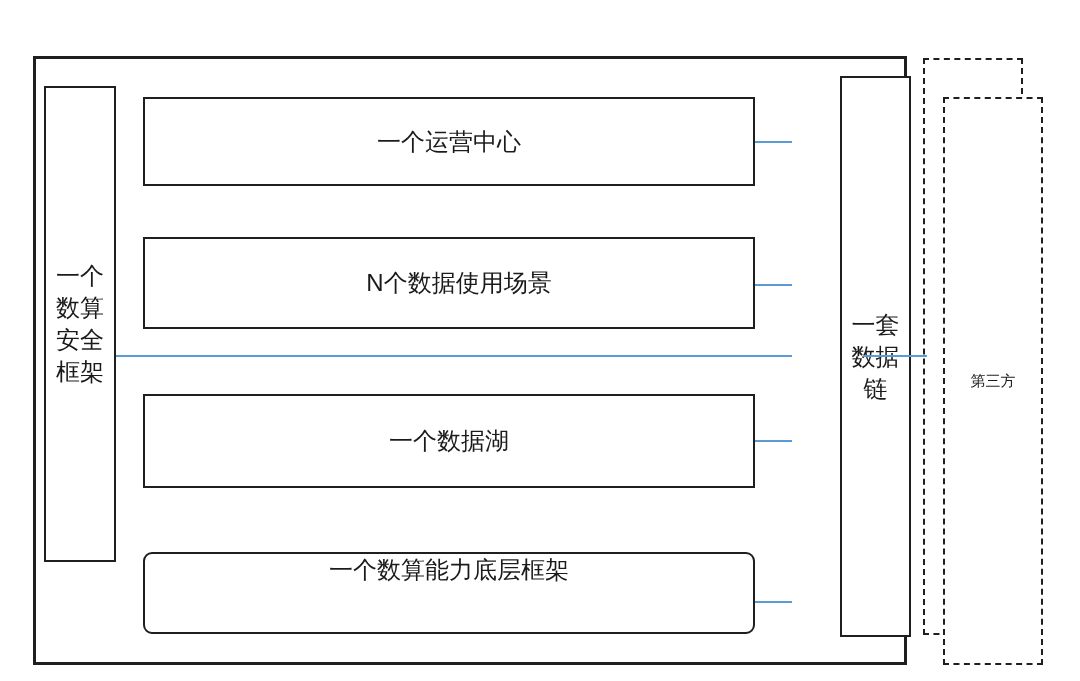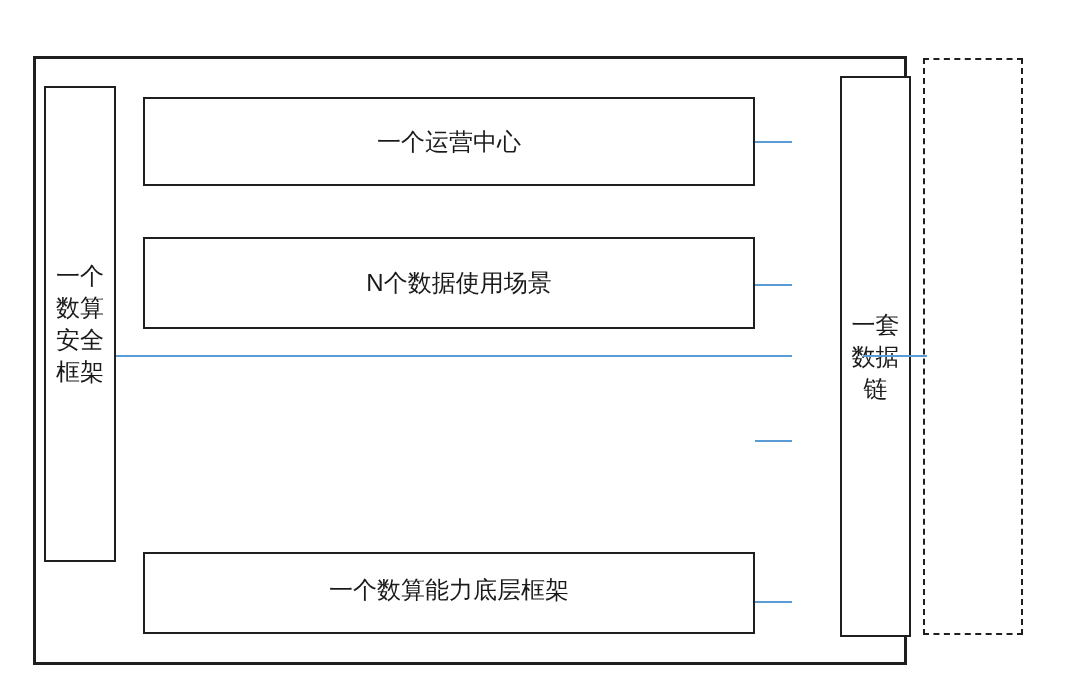--- a/index.html
+++ b/index.html
@@ -62,21 +62,21 @@
     background: #ffffff;
     display: flex;
     align-items: center;
     justify-content: center;
     font-size: 24px;
     color: #1a1a1a;
   }
   .box-1 { top: 97px;  height: 89px; }
   .box-2 { top: 237px; height: 92px; padding-left: 20px; }
   .box-3 { top: 394px; height: 94px; }
-  .box-4 { top: 552px; height: 82px; align-items: center; }
+  .box-4 { top: 552px; height: 82px; align-items: flex-start; border-radius: 9px; }
   .box-4 .box-label { padding-bottom: 6px; }
   .connector {
     position: absolute;
     height: 2px;
     background: #5B9BD5;
   }
   .conn-1 { left: 755px; top: 141px; width: 37px; }
   .conn-2 { left: 755px; top: 284px; width: 37px; }
   .conn-3 { left: 755px; top: 440px; width: 37px; }
   .conn-4 { left: 755px; top: 601px; width: 37px; }
@@ -126,35 +126,41 @@
   </div>
 
   <div class="h-box box-1">
     <span class="box-label">一个运营中心</span>
   </div>
 
   <div class="h-box box-2">
     <span class="box-label">N个数据使用场景</span>
   </div>
 
+  <div class="h-box box-3">
+    <span class="box-label">一个数据湖</span>
+  </div>
 
   <div class="h-box box-4">
     <span class="box-label">一个数算能力底层框架</span>
   </div>
 
   <div class="v-col right-col">
     <div>
       <span>一套</span>
       <span>数据</span>
       <span>链</span>
     </div>
   </div>
 
   <div class="dashed-outer"></div>
 
+  <div class="dashed-inner">
+    <span>第三方</span>
+  </div>
 
   <div class="connector conn-1"></div>
   <div class="connector conn-2"></div>
   <div class="connector conn-3"></div>
   <div class="connector conn-4"></div>
   <div class="connector conn-main"></div>
   <div class="connector conn-right"></div>
 
 </div>
 

